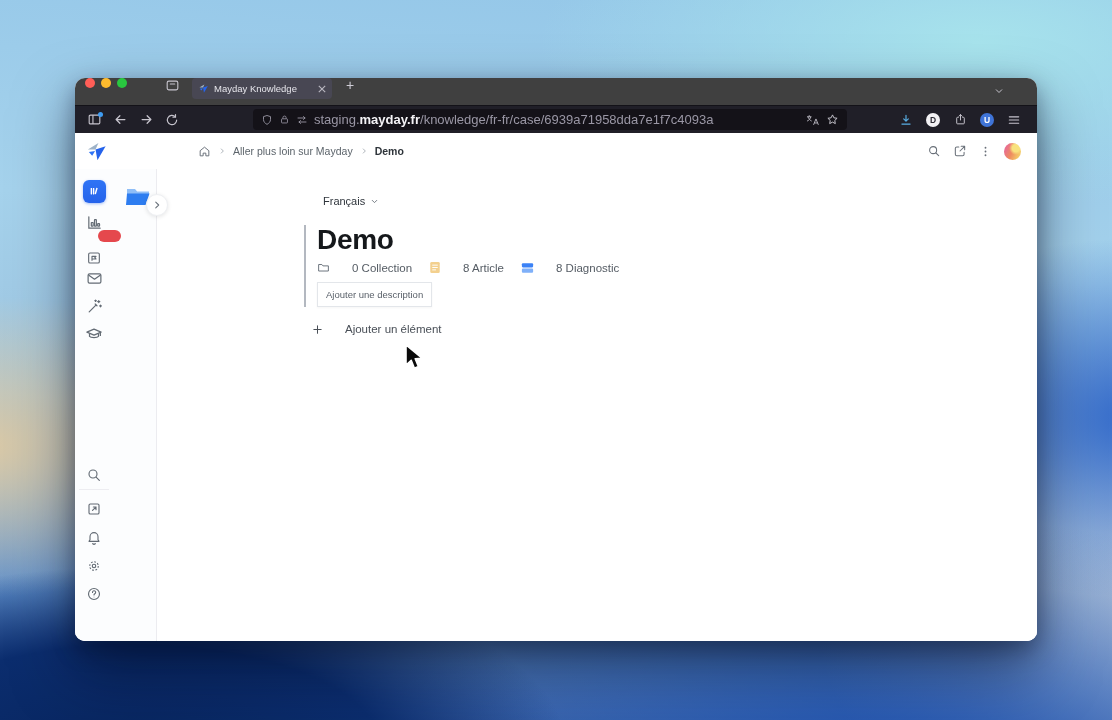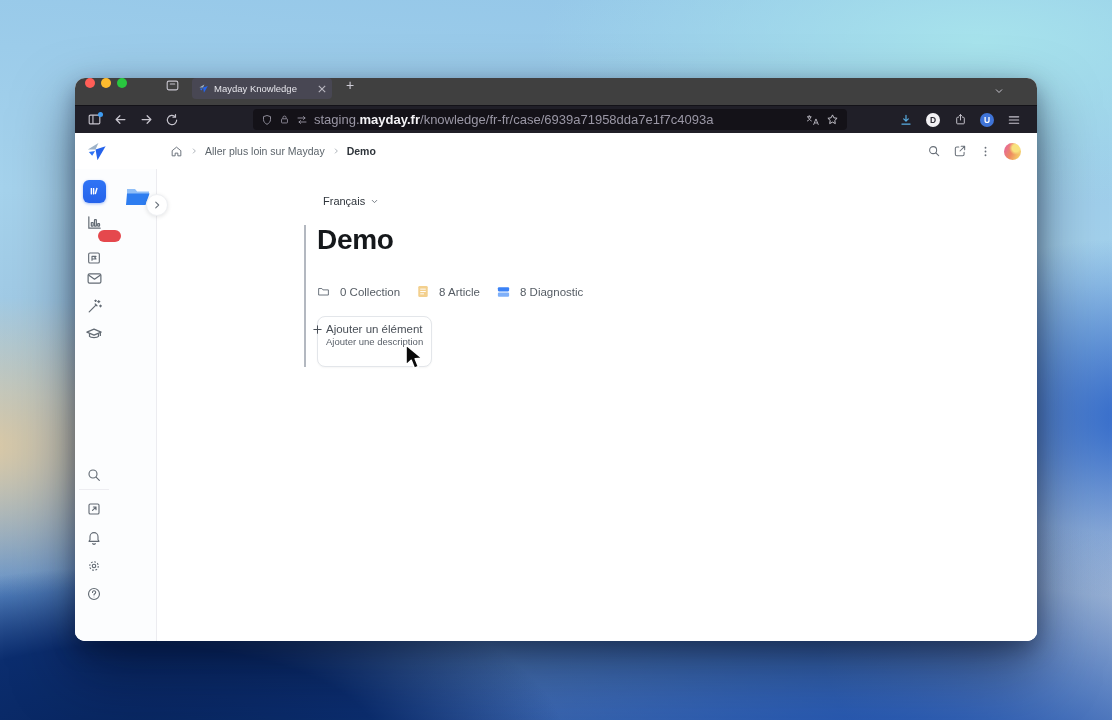--- a/index.html
+++ b/index.html
@@ -42,21 +42,21 @@
     display:flex; align-items:center; padding:0 8px; gap:6px;
   }
   .url-text{ font-size:13px; color:#9a97a5; white-space:nowrap; overflow:hidden; flex:1; }
   .url-text b{ color:#f4f3f6; font-weight:700; }
   .tool-right{ margin-left:auto; display:flex; align-items:center; gap:9px; padding-right:4px; }
   .badge-circle{ width:14px; height:14px; border-radius:50%; display:flex; align-items:center; justify-content:center; font-size:8.5px; font-weight:700; border:none; }
   .badge-d{ background:#f2f1f4; color:#2b2a33; }
   .badge-u{ background:#3f74d8; color:#fff; }
   
   .app{ height:508px; background:#fff; display:flex; flex-direction:column; }
-  .app-header{ height:36px; display:flex; align-items:center; padding:0 16px 0 10px; flex:0 0 36px; }
+  .app-header{ height:36px; display:flex; align-items:center; padding:0 16px 0 10px; flex:0 0 36px;gap:28px; }
   .crumbs{ margin-left:62px; display:flex; align-items:center; gap:7px; }
   .crumb-parent{ font-size:10.5px; color:#5c646b; background:none; border:none; }
   .crumb-current{ font-size:10.5px; color:#2f353b; font-weight:700; }
   .crumb-sep{ color:#9aa1a9; display:flex; }
   .header-right{ margin-left:auto; display:flex; align-items:center; gap:12px; }
   .hicon{ background:none; border:none; color:#697079; display:flex; }
   .avatar{ width:17px; height:17px; border-radius:50%; border:none;
     background:radial-gradient(circle at 70% 30%, #f8e27e 0 22%, rgba(0,0,0,0) 40%),
                linear-gradient(115deg, #e560a8 0%, #ee8a60 48%, #f3c365 80%, #f3e07e 100%); }
   .app-body{ flex:1; display:flex; position:relative; }
@@ -67,25 +67,25 @@
   .red-badge{ position:absolute; left:23px; top:61px; width:23px; height:12px; border-radius:7px; background:#e5484d; z-index:2; }
   .flyout-folder{ position:absolute; left:50px; top:17px; z-index:2; background:none; border:none; }
   .expand-btn{ position:absolute; left:71px; top:25px; width:22px; height:22px; border-radius:50%; background:#fff;
     border:1px solid #eef0f3; box-shadow:0 1px 4px rgba(0,0,0,.10); display:flex; align-items:center; justify-content:center; color:#6a727b; z-index:3; }
   .main{ flex:1; position:relative; background:#fff; }
   .lang-row{ position:absolute; left:166px; top:26px; display:flex; align-items:center; gap:5px; background:none; border:none; }
   .lang-label{ font-size:11px; color:#2f353c; font-weight:400; }
   .title-block{ position:absolute; left:147px; top:56px; border-left:2px solid #b3b8c0; padding-left:11px; }
   .page-title{ font-size:28px; font-weight:700; color:#15181b; letter-spacing:-.3px; line-height:30px; }
   .stats-row{ display:flex; align-items:center; gap:17px; margin-top:6px; }
-  .stat{ display:flex; align-items:center; gap:10px;margin-top:24px; }
+  .stat{ display:flex; align-items:center; gap:22px; }
   .stat-label{ font-size:11.5px; color:#555c64; }
-  .desc-chip{ margin-top:18px; display:inline-flex; align-items:center; background:#fff; border:1px solid #e3e6ea; border-radius:8px;
-    padding:19px 8px; font-size:9.5px; color:#585f68; box-shadow:0 1px 2px rgba(0,0,0,.04); }
-  .add-element{ position:absolute; left:155px; top:154px; display:flex; align-items:center; gap:3px; background:none; border:none; }
+  .desc-chip{ margin-top:8px; display:inline-flex; align-items:center; background:#fff; border:1px solid #e3e6ea; border-radius:0;
+    padding:6px 8px; font-size:9.5px; color:#585f68; box-shadow:0 1px 2px rgba(0,0,0,.04); }
+  .add-element{ position:absolute; left:155px; top:154px; display:flex; align-items:center; gap:22px; background:none; border:none; }
   .add-element span{ font-size:11.5px; color:#494f57; }
   .cursor{ position:absolute; left:403px; top:343px; z-index:50; pointer-events:none; }
   svg{ display:block; }
 </style>
 </head>
 <body>
 
 <div class="window">
 
   <div class="tabbar">

